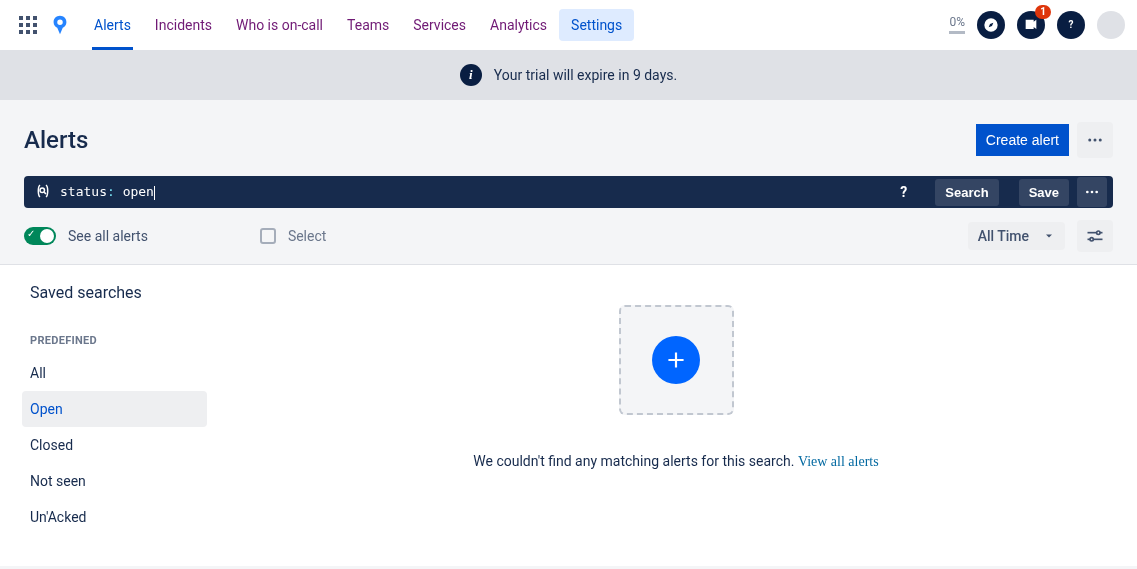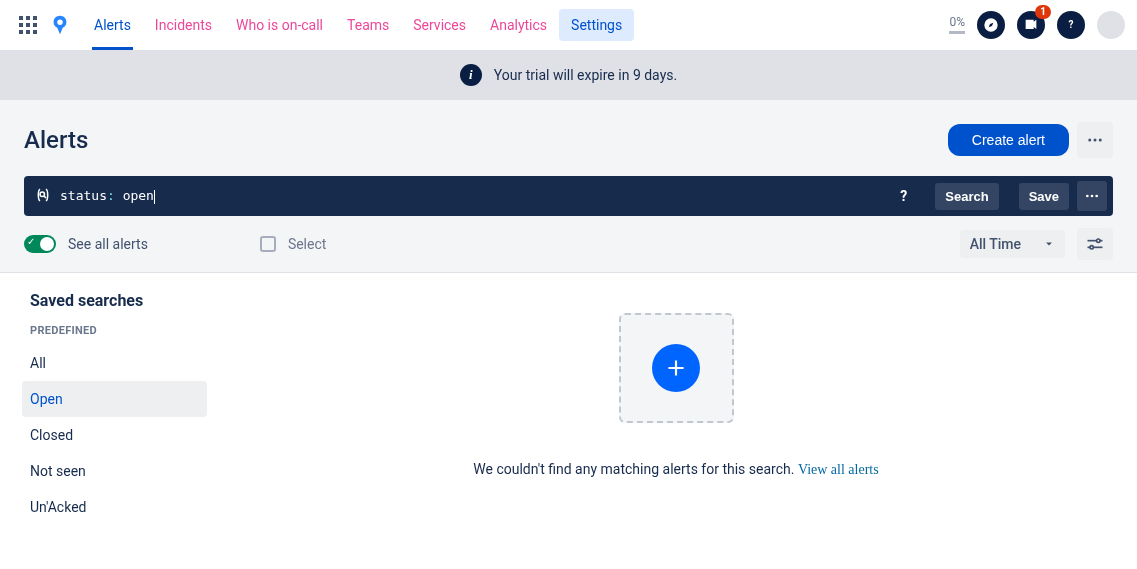--- a/index.html
+++ b/index.html
@@ -40,21 +40,21 @@
       display: flex;
       align-items: stretch;
       height: 50px;
       margin-left: 6px;
     }
     .nav-tab {
       display: flex;
       align-items: center;
       padding: 0 12px;
       height: 50px;
-      color: #ec4899;
+      color: #701a75;
       cursor: pointer;
       position: relative;
       border-radius: 4px;
     }
     .nav-tab.active {
       color: #0052CC;
     }
     .nav-tab.active::after {
       content: "";
       position: absolute;
@@ -149,42 +149,42 @@
     .page-title {
       font-size: 24px;
       font-weight: 500;
       color: #172B4D;
     }
     .primary-btn {
       margin-left: auto;
       background: #0052CC;
       color: #fff;
       border: none;
-      border-radius: 12px;
-      padding: 8px 24px;
+      border-radius: 0;
+      padding: 8px 10px;
       font-size: 14px;
       font-weight: 500;
       cursor: pointer;
     }
     .more-btn {
       margin-left: 8px;
       width: 36px;
       height: 36px;
       background: #EEEFF1;
       border: none;
       border-radius: 4px;
       display: flex;
       align-items: center;
       justify-content: center;
       cursor: pointer;
     }
     
     .search-bar {
       margin: 0 24px;
-      height: 40px;
+      height: 32px;
       background: #172B4D;
       border-radius: 4px;
       display: flex;
       align-items: center;
       padding: 0 6px 0 10px;
       gap: 8px;
     }
     .search-icon svg { width: 18px; height: 18px; }
     .search-query {
       flex: 1;
@@ -276,21 +276,21 @@
       margin-left: 100px;
       cursor: pointer;
     }
     .select-label {
       color: #6B778C;
     }
     .toolbar-spacer { flex: 1; }
     .time-dd {
       display: inline-flex;
       align-items: center;
-      gap: 22px;
+      gap: 14px;
       background: #EEEFF1;
       padding: 6px 10px;
       border-radius: 4px;
       cursor: pointer;
       color: #42526E;
       font-weight: 500;
     }
     .filter-btn {
       width: 36px;
       height: 32px;
@@ -306,23 +306,23 @@
       display: flex;
       background: #fff;
       height: calc(569px - 50px - 50px - 70px - 40px - 58px);
     }
     .sidebar {
       width: 215px;
       padding: 18px 0 0 0;
     }
     .sidebar-title {
       font-size: 16px;
-      font-weight: 700;
+      font-weight: 400;
       padding: 0 12px 0 30px;
-      margin-bottom: 14px;
+      margin-bottom: 32px;
     }
     .sidebar-subhdr {
       font-size: 11px;
       font-weight: 700;
       color: #6B778C;
       padding: 0 30px 8px;
       letter-spacing: 0.3px;
     }
     .sidebar-item {
       padding: 10px 30px;

